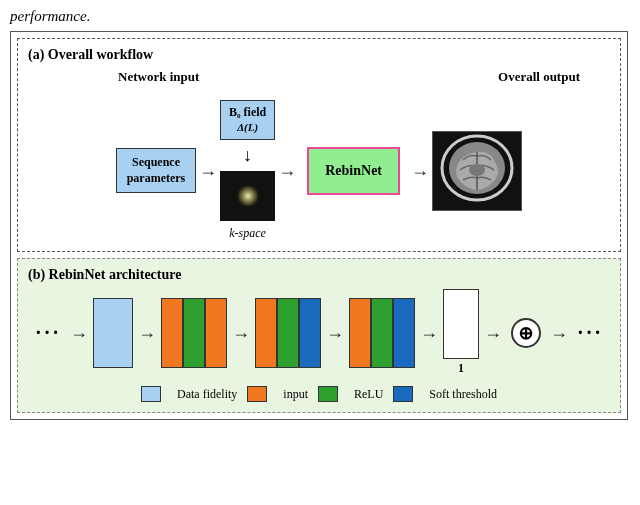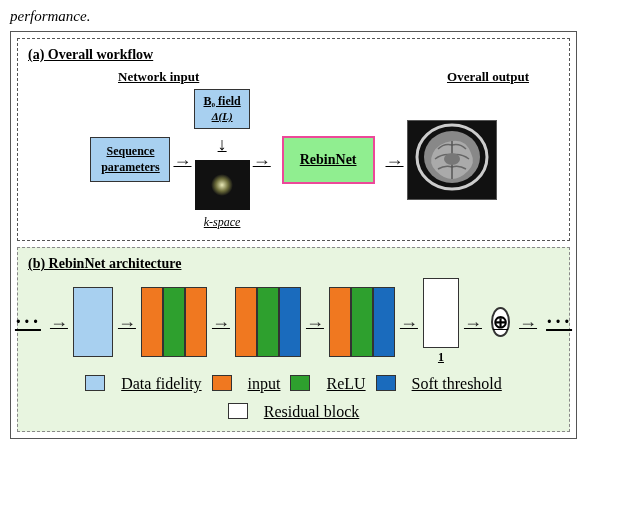--- a/index.html
+++ b/index.html
@@ -10,22 +10,21 @@
       min-height: 505px;
       padding: 8px 10px;
     }
     .performance-text {
       font-size: 15px;
       margin-bottom: 6px;
       font-style: italic;
     }
     .main-figure {
       border: 1.5px solid #555;
-      width: 567px;
-      text-decoration: underline;
+      width: 618px;
     }
     
     .panel-a {
       border: 1.5px dashed #555;
       margin: 6px;
       padding: 8px 10px 10px 10px;
       background: #fff;
     }
     .panel-label {
       font-weight: bold;
@@ -35,21 +34,21 @@
     .workflow-area {
       display: flex;
       flex-direction: column;
       align-items: center;
     }
     .network-labels {
       display: flex;
       width: 100%;
       justify-content: space-between;
       padding: 0 10px;
-      margin-bottom: 4px;
+      margin-bottom: 15px;
     }
     .net-label {
       font-weight: bold;
       font-size: 13px;
     }
     .workflow-row {
       display: flex;
       align-items: center;
       justify-content: center;
       width: 100%;
@@ -210,22 +209,23 @@
     .legend-row {
       display: flex;
       align-items: center;
       gap: 10px;
       margin-top: 10px;
       flex-wrap: wrap;
       justify-content: center;
     }
     .legend-item {
       display: flex;
+      align-items: center;
       gap: 16px;
-      font-size: 16px;
+      font-size: 12px;
     }
     .legend-swatch {
       width: 20px;
       height: 16px;
       border: 1px solid #333;
     }
     .arrow-down {
       display: flex;
       justify-content: center;
       font-size: 18px;
@@ -365,20 +365,16 @@
           <span>input</span>
         </div>
         <div class="legend-item">
           <div class="legend-swatch" style="background:#2ea02e;"></div>
           <span>ReLU</span>
         </div>
         <div class="legend-item">
           <div class="legend-swatch" style="background:#1a6bbd;"></div>
           <span>Soft threshold</span>
         </div>
-        <div class="legend-item">
-          <div class="legend-swatch" style="background:#ffffff;"></div>
-          <span>Residual block</span>
-        </div>
       </div>
     </div>
   </div>
 </div>
 
 </body></html>

